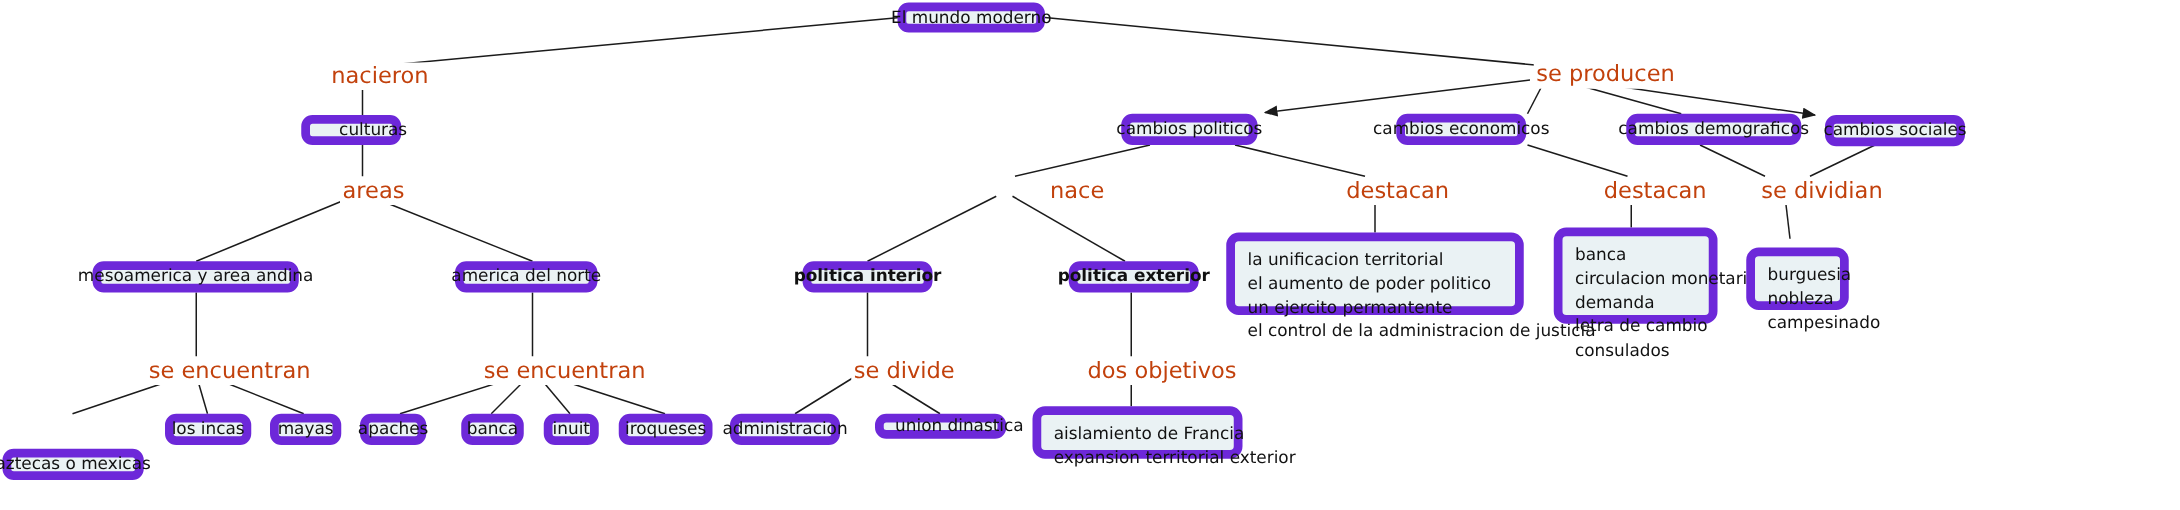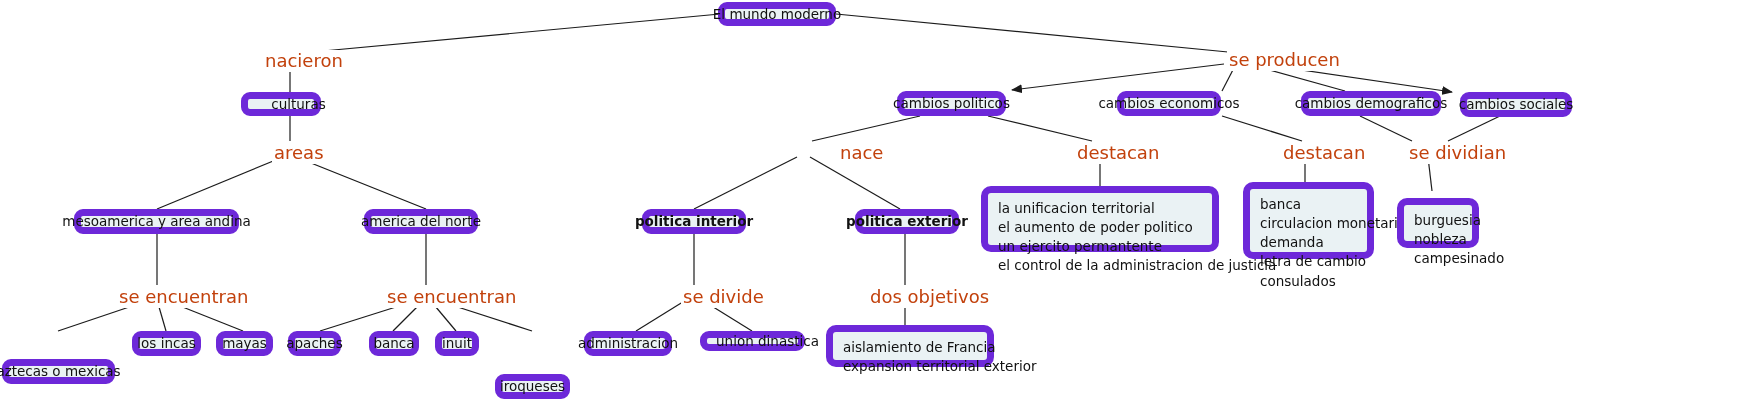--- a/index.html
+++ b/index.html
@@ -122,21 +122,21 @@
   <div class="node" style="left:132px;top:331px;width:69px;height:25px;">los incas</div>
 
   <div class="node" style="left:216px;top:331px;width:57px;height:25px;">mayas</div>
 
   <div class="node" style="left:288px;top:331px;width:53px;height:25px;">apaches</div>
 
   <div class="node" style="left:369px;top:331px;width:50px;height:25px;">banca</div>
 
   <div class="node" style="left:435px;top:331px;width:44px;height:25px;">inuit</div>
 
-  <div class="node" style="left:495px;top:331px;width:75px;height:25px;margin-top:43px;">iroqueses</div>
+  <div class="node" style="left:495px;top:331px;width:75px;height:25px;">iroqueses</div>
 
   <div class="node" style="left:897px;top:91px;width:109px;height:25px;">cambios politicos</div>
 
   <div class="node" style="left:642px;top:209px;width:104px;height:25px;font-weight:bold;">politica interior</div>
 
   <div class="node" style="left:855px;top:209px;width:104px;height:25px;font-weight:bold;">politica exterior</div>
 
   <div class="node" style="left:584px;top:331px;width:88px;height:25px;">administracion</div>
 
   <div class="node" style="left:700px;top:331px;width:105px;height:14px;padding-left:39px;">union dinastica</div>

